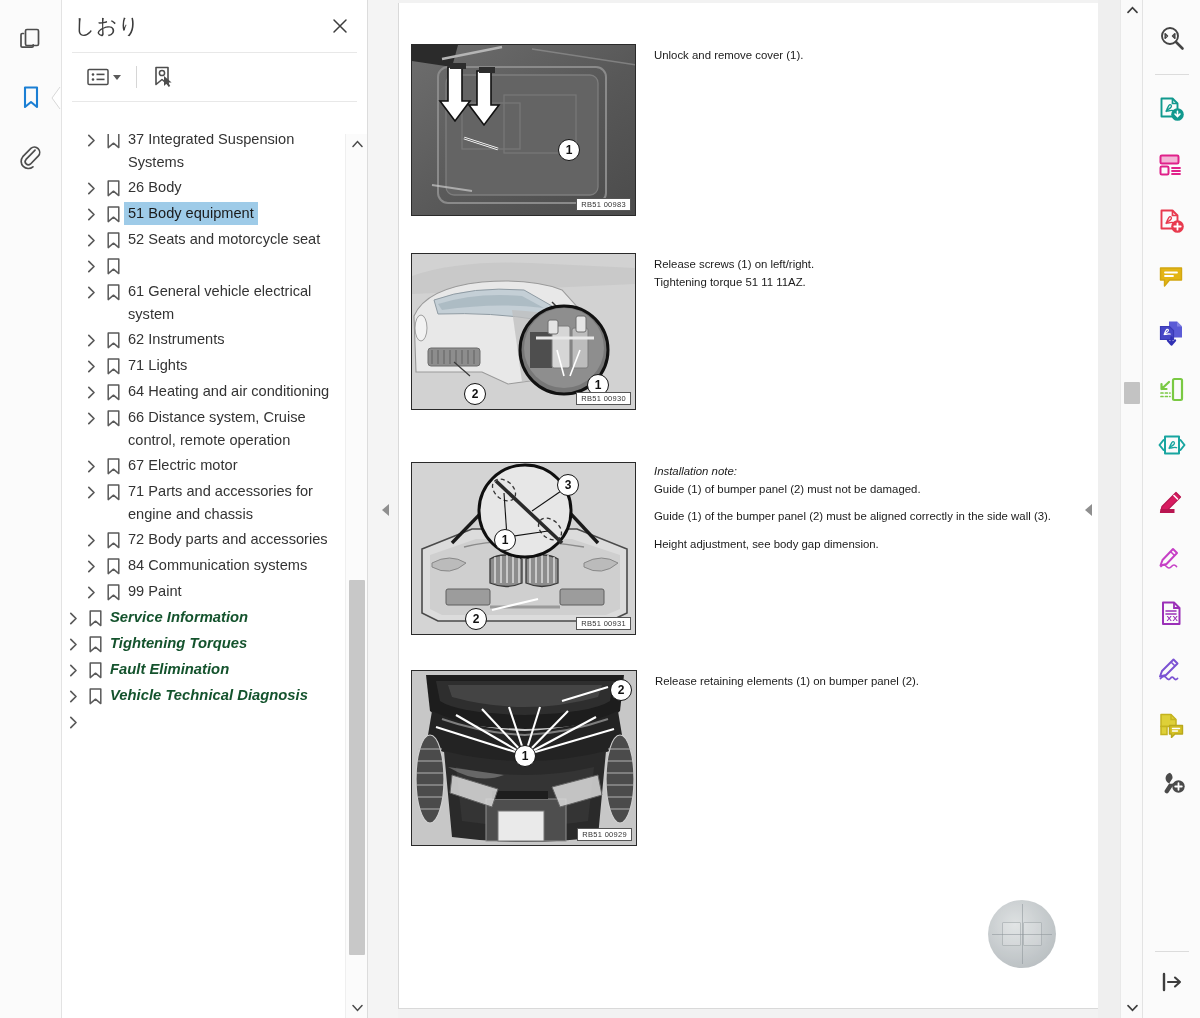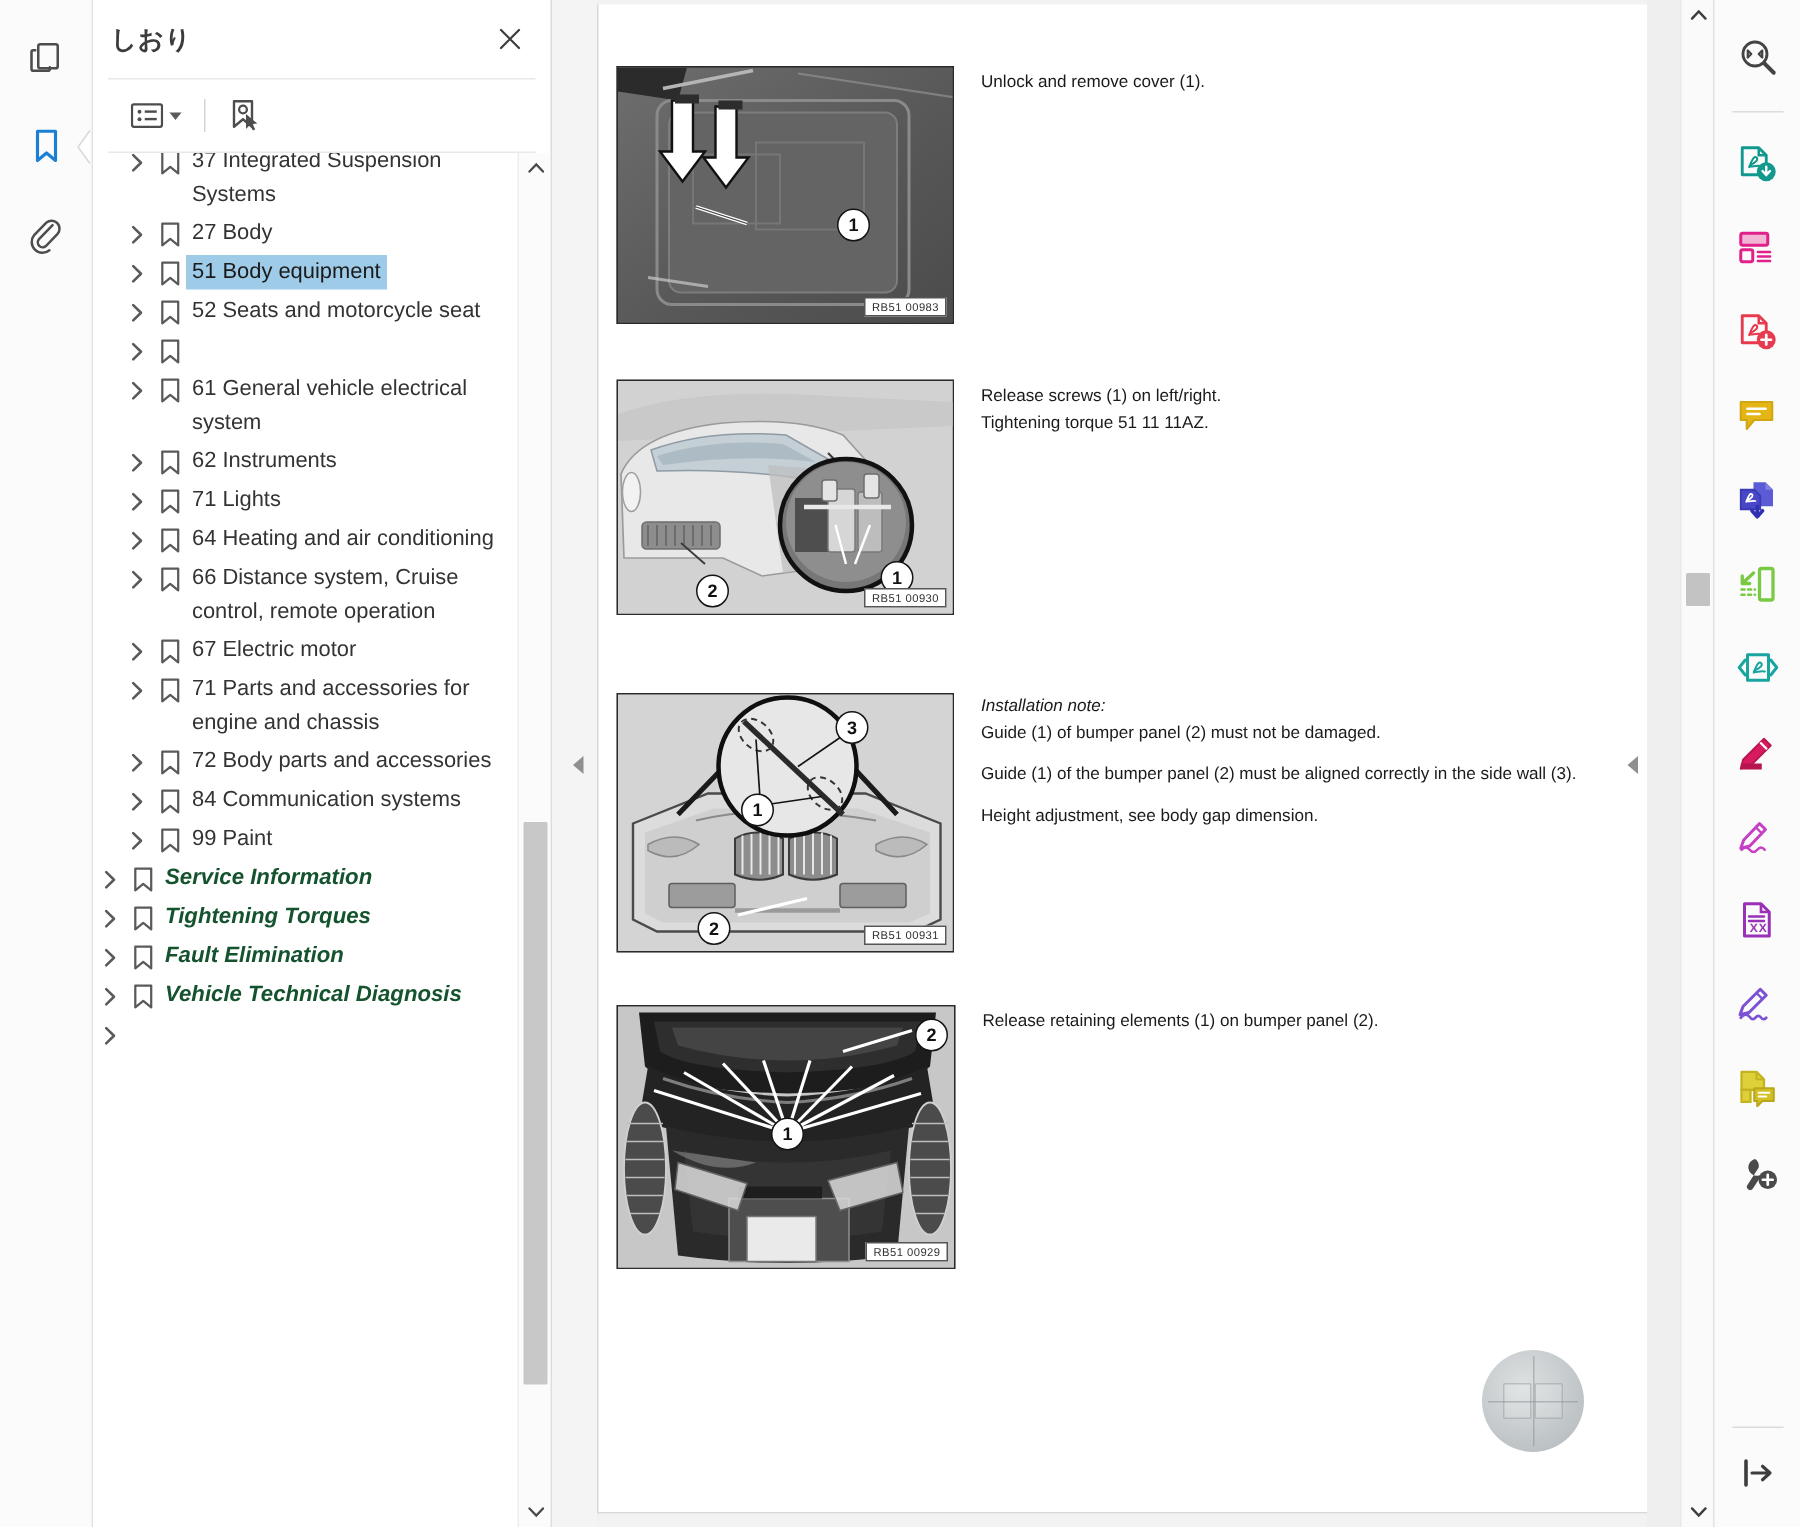--- a/index.html
+++ b/index.html
@@ -49,25 +49,24 @@
     position: relative;
     border-right: 1px solid #dcdcdc;
   }
   .bm-head {
     height: 52px;
     display: flex; align-items: center;
     padding: 0 14px 0 12px;
     flex: 0 0 52px;
   }
   .bm-title {
-    font-size: 17px;
+    font-size: 21px;
     color: #3c3c3c;
     flex: 1;
     letter-spacing: .5px;
-    font-weight: bold;
   }
   .bm-close {
     width: 26px; height: 26px;
     display: flex; align-items: center; justify-content: center;
     cursor: pointer;
     color: #454545;
   }
   .bm-toolbar {
     height: 50px;
     flex: 0 0 50px;
@@ -94,20 +93,21 @@
     width: 1px; height: 22px;
     background: #d6d6d6;
     margin: 0 12px;
   }
 
   
   .bm-tree-wrap {
     flex: 1;
     position: relative;
     overflow: hidden;
+    margin-top: 32px;
   }
   .bm-tree {
     position: absolute;
     top: 0; left: 0; right: 22px; bottom: 0;
     overflow: hidden;
     padding-top: 2px;
   }
   .bm-item {
     display: flex;
     align-items: flex-start;
@@ -418,21 +418,21 @@
             <span class="bm-chev">
               <svg width="9" height="13" viewBox="0 0 9 13">
                 <path d="M1.8 1.4 L7 6.5 L1.8 11.6" fill="none" stroke="#5a5a5a" stroke-width="1.7" stroke-linecap="round" stroke-linejoin="round"></path>
               </svg>
             </span>
             <span class="bm-ico">
               <svg width="13" height="17" viewBox="0 0 13 17">
                 <path d="M1.2 1 h10.6 v14.6 l-5.3 -4.4 l-5.3 4.4 Z" fill="none" stroke="#5a5a5a" stroke-width="1.5" stroke-linejoin="round"></path>
               </svg>
             </span>
-            <span class="bm-label">27 Body</span>
+            <span class="bm-label">26 Body</span>
           </div>
           <div class="bm-item sel indent">
             <span class="bm-chev">
               <svg width="9" height="13" viewBox="0 0 9 13">
                 <path d="M1.8 1.4 L7 6.5 L1.8 11.6" fill="none" stroke="#5a5a5a" stroke-width="1.7" stroke-linecap="round" stroke-linejoin="round"></path>
               </svg>
             </span>
             <span class="bm-ico">
               <svg width="13" height="17" viewBox="0 0 13 17">
                 <path d="M1.2 1 h10.6 v14.6 l-5.3 -4.4 l-5.3 4.4 Z" fill="none" stroke="#5a5a5a" stroke-width="1.5" stroke-linejoin="round"></path>

